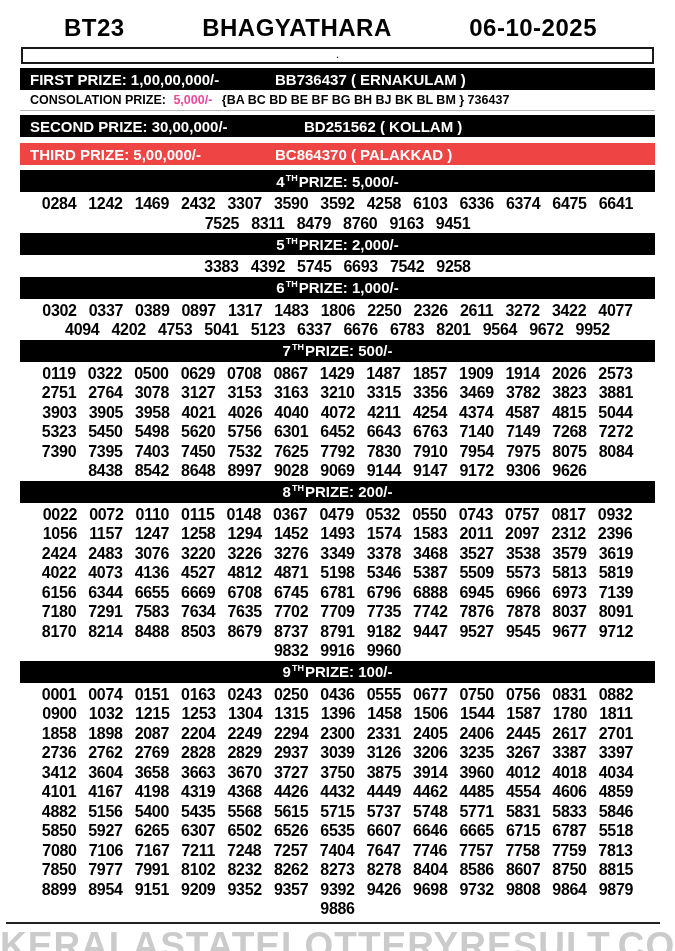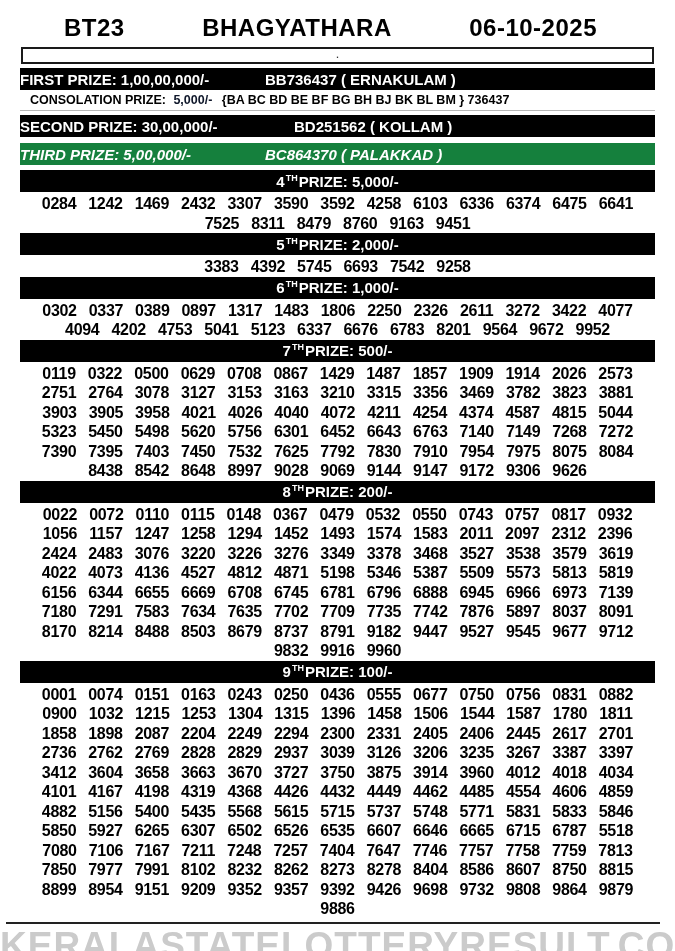--- a/index.html
+++ b/index.html
@@ -37,21 +37,21 @@
   .bar {
     margin:0 20px;
     height:22px;
     background:#000;
     color:#fff;
     display:flex;
     align-items:center;
     font-size:15px;
     white-space:nowrap;
   }
-  .bar.split { }
+  .bar.split { padding-left:10px; }
   .bar.split .bar-label { width:245px; }
   .bar.center { justify-content:center; }
   .bar sup { font-size:9px; vertical-align:super; line-height:1; margin:-6px 1px 0 1px; }
   
   .consolation {
     margin:0 20px;
     padding:3px 0 3px 10px;
     font-size:12.5px;
     border-bottom:1px solid #b5b5b5;
     white-space:nowrap;
@@ -103,34 +103,34 @@
 
   <div class="notice-box">.</div>
 
   <div class="bar split" style="background: rgb(0, 0, 0); color: rgb(255, 255, 255);">
     <span class="bar-label">FIRST PRIZE: 1,00,00,000/-</span>
     <span>BB736437 ( ERNAKULAM )</span>
   </div>
 
   <div class="consolation">
     <span>CONSOLATION PRIZE:</span>
-    <span class="amount" style="color: #0f172a;">5,000/-</span>
+    <span class="amount" style="color: #ec4899;">5,000/-</span>
     <span>{BA BC BD BE BF BG BH BJ BK BL BM } 736437</span>
   </div>
 
   <div class="gap4"></div>
 
   <div class="bar split" style="background: rgb(0, 0, 0); color: rgb(255, 255, 255); gap: 29px;">
     <span class="bar-label">SECOND PRIZE: 30,00,000/-</span>
     <span>BD251562 ( KOLLAM )</span>
   </div>
 
   <div class="gap6"></div>
 
-  <div class="bar split" style="background: #15803d; color: rgb(255, 255, 255); font-style: italic;">
+  <div class="bar split" style="background: #ef4444; color: rgb(255, 255, 255);">
     <span class="bar-label">THIRD PRIZE: 5,00,000/-</span>
     <span>BC864370 ( PALAKKAD )</span>
   </div>
 
   <div class="sections">
       <div class="section">
         <div class="bar center" style="background: rgb(0, 0, 0); color: rgb(255, 255, 255);">
           <span>4</span>
           <sup>TH</sup>
           <span> PRIZE: 5,000/-</span>
@@ -390,21 +390,21 @@
           <span>7180</span>
           <span>7291</span>
           <span>7583</span>
           <span>7634</span>
           <span>7635</span>
           <span>7702</span>
           <span>7709</span>
           <span>7735</span>
           <span>7742</span>
           <span>7876</span>
-          <span>5897</span>
+          <span>7878</span>
           <span>8037</span>
           <span>8091</span>
         </div>
         <div class="numrow">
           <span>8170</span>
           <span>8214</span>
           <span>8488</span>
           <span>8503</span>
           <span>8679</span>
           <span>8737</span>

